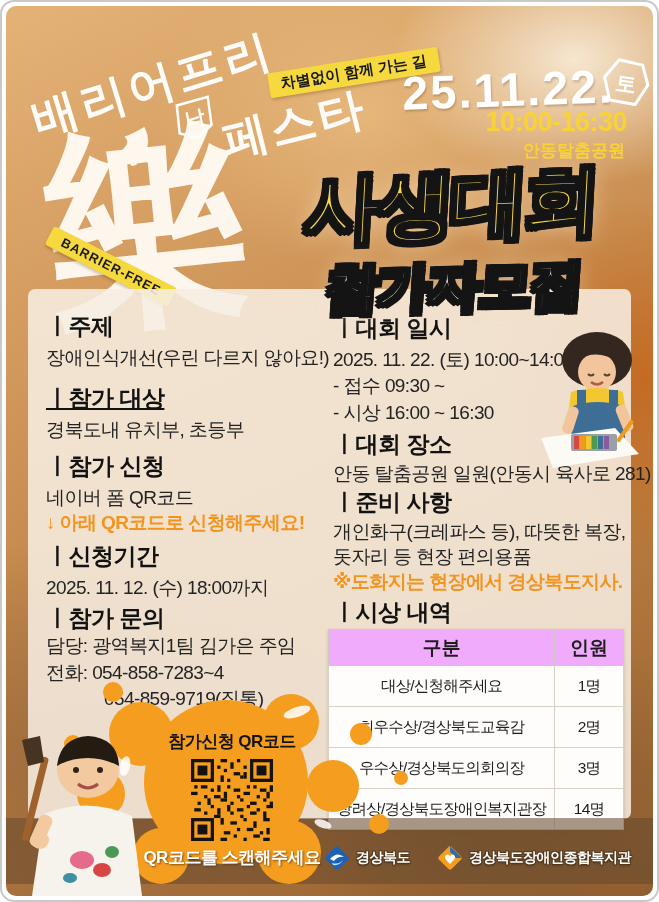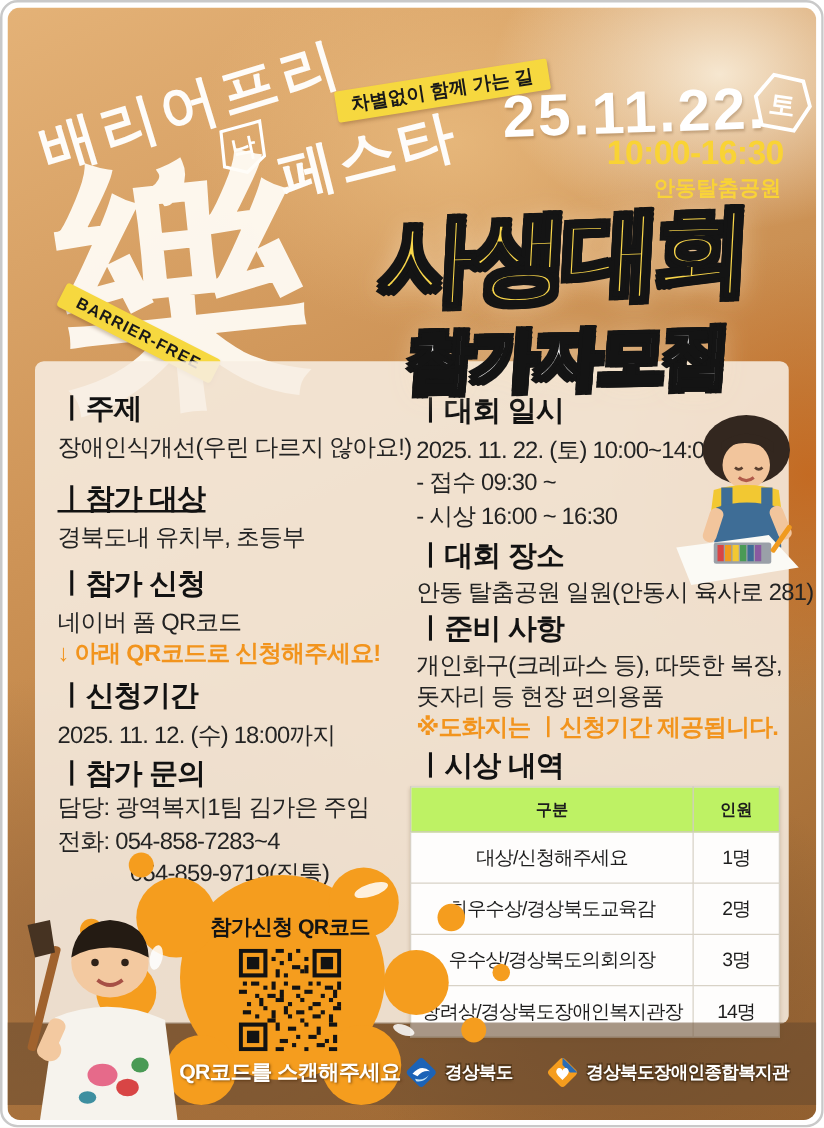--- a/index.html
+++ b/index.html
@@ -35,21 +35,21 @@
   .main-title{right:12px;top:148px;width:380px;text-align:center;color:#f9d64a;font-weight:900;font-size:76px;letter-spacing:-3px;transform:skewX(-5deg) rotate(-2deg);white-space:nowrap;}
   .sub-title{right:34px;top:246px;width:330px;text-align:center;color:#fff;font-weight:900;font-size:52px;letter-spacing:-1px;transform:skewX(-5deg) rotate(-1deg);white-space:nowrap;}
   
   .panel{left:22px;top:283px;width:603px;height:530px;background:rgba(247,238,226,.87);border-radius:7px;}
   .h{position:absolute;color:#121212;font-weight:900;font-size:23px;white-space:nowrap;letter-spacing:-0.5px;}
   .t{position:absolute;color:#232323;font-size:19px;white-space:nowrap;letter-spacing:-0.6px;}
   .t.orange{color:#f2941d;font-weight:700;}
   .lc{left:18px;} .rc{left:305px;}
   
   table.awards{position:absolute;left:300px;top:340px;width:296px;border-collapse:collapse;background:rgba(255,255,255,.93);box-shadow:0 1px 3px rgba(100,70,30,.25);}
-  table.awards th{background:#bef264;color:#1d1d1d;font-weight:900;font-size:13px;height:33px;border:1px solid #cfcabe;}
+  table.awards th{background:#f0abfc;color:#1d1d1d;font-weight:900;font-size:19px;height:33px;border:1px solid #cfcabe;}
   table.awards td{color:#1d1d1d;font-size:15.5px;height:38px;text-align:center;border:1px solid #d8d2c6;letter-spacing:-0.8px;}
   table.awards td.cnt{width:66px;}
   
   .band{left:0;right:0;top:812px;height:66px;background:rgba(102,72,46,.55);}
   .qr-wrap{left:130px;top:724px;width:192px;text-align:center;z-index:6;}
   .qr-title{color:#141414;font-weight:900;font-size:17px;letter-spacing:-0.5px;}
   .qr-caption{color:#fff;font-weight:900;font-size:17px;letter-spacing:-0.5px;margin-top:5px;text-shadow:1px 1px 2px rgba(70,35,0,.65);}
   .logos{right:22px;top:838px;display:flex;align-items:center;gap:26px;z-index:7;}
   .logo{display:flex;align-items:center;gap:5px;}
   .logo .txt{color:#fff;font-weight:900;font-size:14px;letter-spacing:-0.5px;
@@ -102,21 +102,21 @@
 
     <div class="h rc" style="top:24px;">ㅣ대회 일시</div>
     <div class="t rc" style="top:58px;">2025. 11. 22. (토) 10:00~14:00</div>
     <div class="t rc" style="top:84px;">- 접수 09:30 ~</div>
     <div class="t rc" style="top:111px;">- 시상 16:00 ~ 16:30</div>
     <div class="h rc" style="top:140px;text-align:right;">ㅣ대회 장소</div>
     <div class="t rc" style="top:172px;">안동 탈춤공원 일원(안동시 육사로 281)</div>
     <div class="h rc" style="top:198px;">ㅣ준비 사항</div>
     <div class="t rc" style="top:230px;">개인화구(크레파스 등), 따뜻한 복장,</div>
     <div class="t rc" style="top:255px;">돗자리 등 현장 편의용품</div>
-    <div class="t orange rc" style="top:280px;">※도화지는 ㅣ신청기간 제공됩니다.</div>
+    <div class="t orange rc" style="top:280px;">※도화지는 현장에서 경상북도지사.</div>
     <div class="h rc" style="top:308px;">ㅣ시상 내역</div>
     <table class="awards">
       <tbody>
             <tr>
         <th>구분</th>
         <th>인원</th>
       </tr>
       <tr>
         <td>대상/신청해주세요</td>
         <td class="cnt">1명</td>

